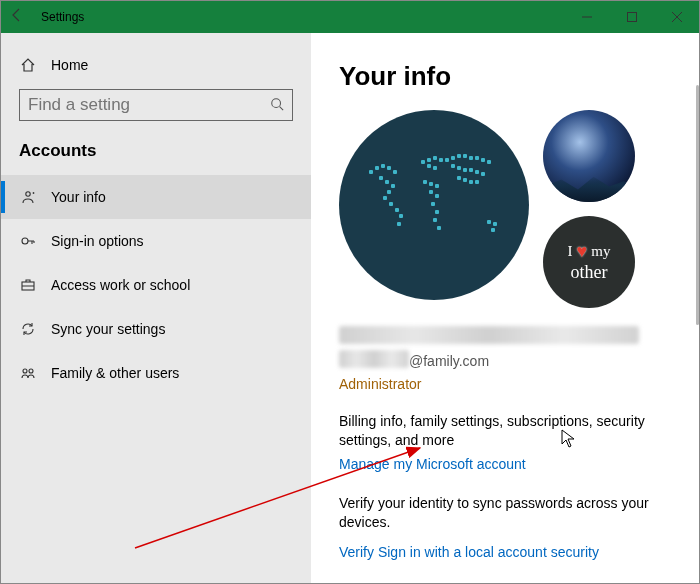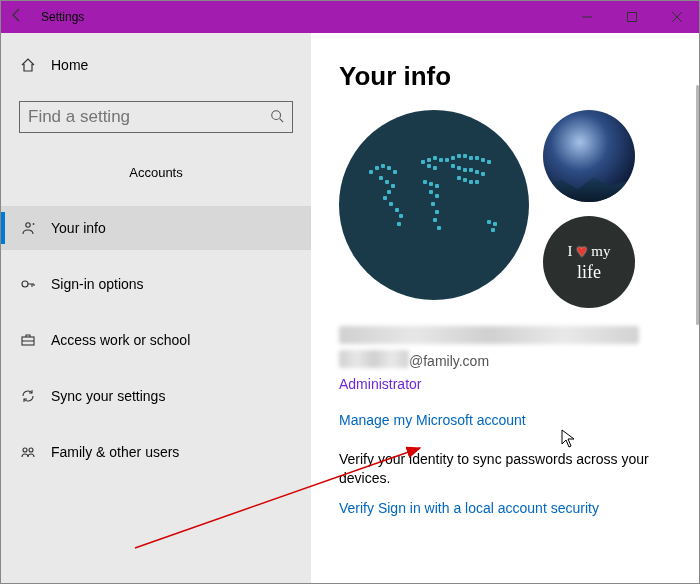--- a/index.html
+++ b/index.html
@@ -1,30 +1,30 @@
 <!DOCTYPE html>
 <html><head>
 <meta charset="utf-8">
 <style>
   * { box-sizing: border-box; margin: 0; padding: 0; }
   body { font-family: "Segoe UI", Arial, sans-serif; font-size: 14px; color: #000; background: #fff; width: 700px; height: 584px; overflow: hidden; position: relative; }
   .window { width: 700px; height: 584px; display: flex; flex-direction: column; border: 1px solid #888; }
-  .titlebar { height: 32px; display: flex; align-items: center; background: #a21caf; border-bottom: 0; }
+  .titlebar { height: 32px; display: flex; align-items: center; background: #15803d; border-bottom: 0; }
   .tb-back { width: 32px; text-align: center; font-size: 16px; color: #333; }
   .tb-title { flex: 0 0 auto; padding-left: 8px; font-size: 12px; color: #000; }
   .tb-spacer { flex: 1; }
   .tb-btn { width: 45px; height: 32px; display: flex; align-items: center; justify-content: center; font-size: 12px; color: #333; }
   .tb-btn svg { width: 10px; height: 10px; }
   .body { flex: 1; display: flex; overflow: hidden; }
-  .sidebar { width: 310px; background: #e9e9e9; padding: 12px 0 17px 0; display: flex; flex-direction: column; gap: 12px; }
+  .sidebar { width: 310px; background: #e9e9e9; padding: 12px 0 17px 0; display: flex; flex-direction: column; }
   .home-row { display: flex; align-items: center; height: 40px; padding-left: 18px; gap: 14px; }
   .home-row .icon { width: 18px; display:flex; justify-content:center; }
   .searchbox { margin: 4px 18px 16px 18px; height: 32px; border: 1px solid #666; display: flex; align-items: center; padding: 0 8px; background: #e9e9e9; }
   .searchbox input { flex: 1; border: none; background: transparent; outline: none; font-size: 17px; color: #555; }
-  .section-header { font-weight: 400; font-size: 13px; padding: 4px 18px 14px 18px; text-align: center; }
+  .section-header { font-weight: 700; font-size: 17px; padding: 4px 18px 14px 18px; }
   .nav-item { display: flex; align-items: center; height: 44px; padding-left: 18px; gap: 14px; position: relative; }
   .nav-item.selected { background: #d8d8d8; }
   .nav-item.selected::before { content:""; position:absolute; left:0; top:6px; bottom:6px; width:4px; background:#0078d4; }
   .nav-item .icon { width: 18px; display:flex; justify-content:center; color:#333; }
   .content { flex: 1; padding: 28px 28px 0 28px; overflow-y: auto; position: relative; background:#fff; }
   .content h1 { font-weight: 600; font-size: 26px; margin-bottom: 18px; }
   .avatars { display:flex; gap:14px; margin-bottom: 18px; }
   .avatar-main { width: 190px; height: 190px; border-radius: 50%; background:#1a3a4a; position:relative; overflow:hidden; }
   .world { position:absolute; inset:0; }
   .world .dot { position:absolute; width:4px; height:4px; background:#3fb5c9; border-radius:1px; }
@@ -33,21 +33,21 @@
   .sky { background: radial-gradient(circle at 40% 35%, #a4c2e8 0%, #2e4e86 35%, #0a1530 80%); }
   .sky::after{ content:""; position:absolute; left:0; right:0; bottom:0; height:28px; background:linear-gradient(0deg,#0b1a2b,#14304a 60%,transparent); clip-path: polygon(0 100%,0 45%,20% 20%,38% 55%,55% 10%,72% 45%,88% 25%,100% 55%,100% 100%);}
   .life { background:#2b2f2e; display:flex; flex-direction:column; align-items:center; justify-content:center; color:#fff; font-family: Georgia, serif;}
   .life .l1{ font-size:15px; display:flex; align-items:center; gap:4px;}
   .life .l2{ font-size:18px; }
   .heart{ color:#e63b2e; font-size:18px; text-shadow:0 0 2px #fff;}
   .blurline { height:18px; border-radius:3px; margin-bottom:6px; background: linear-gradient(90deg,#d0d0d0,#e7e7e7,#d0d0d0,#e9e9e9,#d2d2d2); filter: blur(2px);}
   .blurline.w1{ width: 300px;}
   .blurline.w2{ width: 70px; display:inline-block; vertical-align:middle;}
   .emailrow{ color:#555; font-size:14px; margin-bottom:2px;}
-  .role{ color:#6d28d9; font-size:14px; margin-bottom:20px;}
+  .role{ color:#a16207; font-size:14px; margin-bottom:20px;}
   .para{ font-size:14px; color:#000; margin-bottom:6px; line-height:1.35;}
   .link{ color:#0067c0; font-size:14px; margin-bottom:22px; display:inline-block;}
   .scrollbar{ position:absolute; right:1px; top:33px; bottom:1px; width:6px; }
   .scroll-thumb{ position:absolute; right:0; top:52px; width:3px; height:240px; background:#b8b8b8; border-radius:2px;}
   .arrow-annot{ position:absolute; pointer-events:none; }
   .cursor{ position:absolute; width:14px; height:20px; }
 </style>
 </head>
 <body>
 
@@ -216,29 +216,30 @@
           </div>
         </div>
         <div class="avatar-col">
           <div class="avatar-sm sky"></div>
           <div class="avatar-sm life">
             <div class="l1">
                 <span>I</span>
                 <span class="heart">♥</span>
                 <span>my</span>
               </div>
-            <div class="l2">life</div>
+            <div class="l2">other</div>
           </div>
         </div>
       </div>
 
       <div class="blurline w1"></div>
       <div class="emailrow"><span class="blurline w2"></span><span>@family.com</span></div>
       <div class="role">Administrator</div>
 
+      <div class="para">Billing info, family settings, subscriptions, security settings, and more</div>
       <a class="link">Manage my Microsoft account</a>
 
       <div class="para">Verify your identity to sync passwords across your devices.</div>
       <a class="link">Verify</a>
 
       <a class="link" style="margin-top:6px;">Sign in with a local account security</a>
 
       <svg class="cursor" style="left:250px; top:396px;" viewBox="0 0 14 20">
           <path d="M1 1 L1 15 L5 11 L8 18 L10 17 L7 10 L13 10 Z" fill="#fff" stroke="#000" stroke-width="1"></path>
         </svg>

